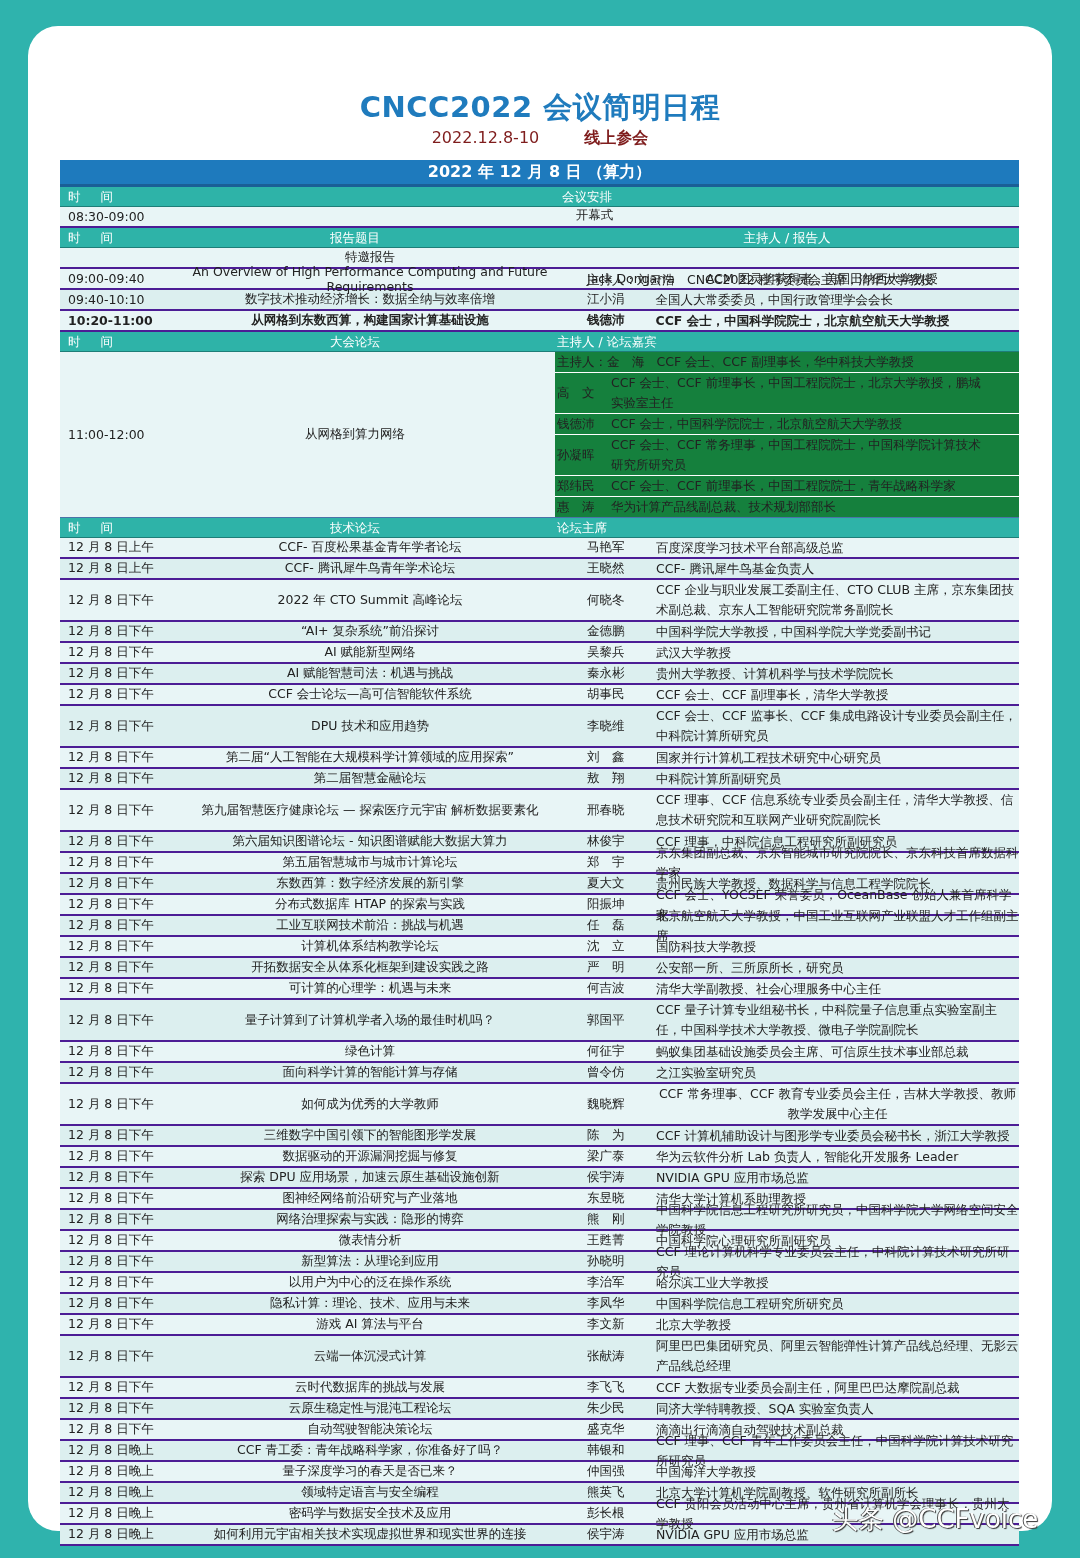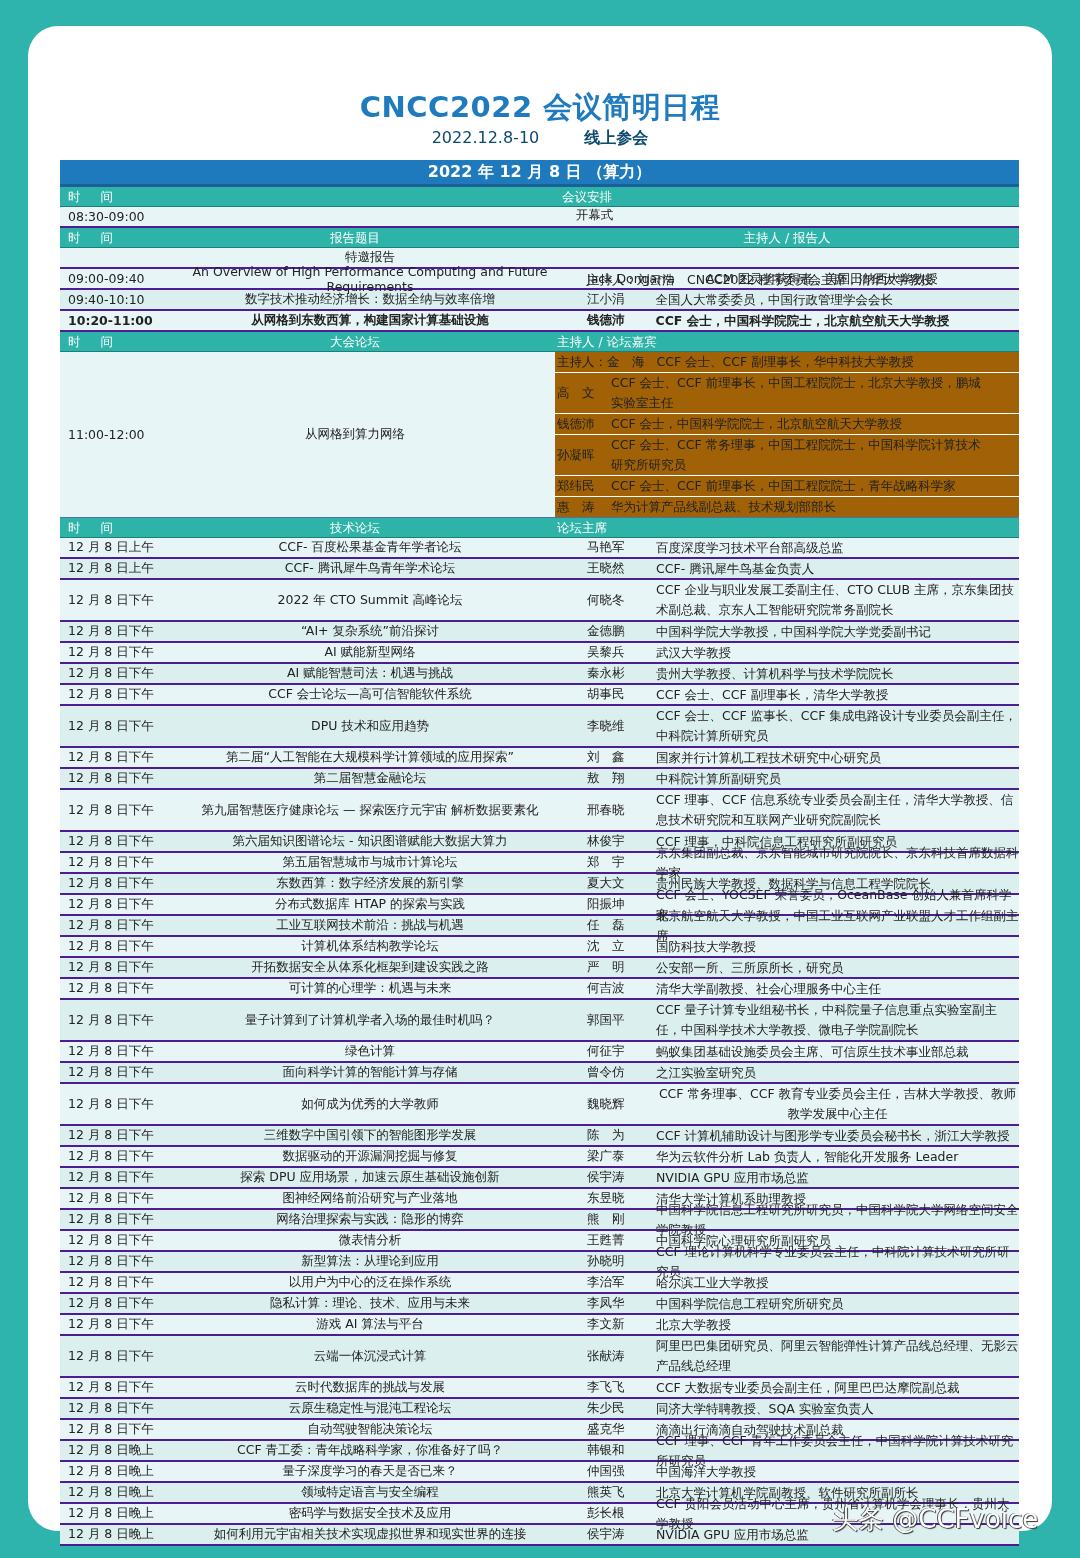--- a/index.html
+++ b/index.html
@@ -1,39 +1,39 @@
 <!DOCTYPE html>
 <html><head>
 <meta charset="utf-8">
 <style>
   html,body{margin:0;padding:0;}
   body{width:1080px;height:1558px;background:#2fb3ad;font-family:"DejaVu Sans","Liberation Sans",sans-serif;position:relative;overflow:hidden;}
   .card{position:absolute;left:28px;top:26px;width:1024px;height:1505px;background:#fff;border-radius:30px;}
   .title{position:absolute;left:0;right:0;top:88px;text-align:center;color:#1f7bbd;font-size:29px;font-weight:bold;letter-spacing:0.5px;}
-  .subtitle{position:absolute;left:0;right:0;top:128px;text-align:center;color:#0c4a6e;font-size:16px;}
+  .subtitle{position:absolute;left:0;right:0;top:128px;text-align:center;color:#7f1d1d;font-size:16px;}
   .subtitle span{margin:0 20px;}
   .subtitle .online{font-weight:bold;}
   .table{position:absolute;left:60px;top:160px;width:959px;font-size:12.5px;color:#222;}
   .dayhead{height:24px;background:#1e7abd;color:#fff;font-weight:bold;font-size:16px;text-align:center;line-height:24px;border-bottom:3px solid #1a5f96;}
   .hrow{display:flex;height:19px;background:#2eb3a8;color:#fff;font-size:12.5px;line-height:19px;border-bottom:1px solid #1e7e78;}
   .row{display:flex;background:#e8f5f6;border-bottom:2px solid #4c1d95;gap:15px;}
   .row.alt{background:#dcefef;}
   .c-time{width:95px;padding-left:8px;box-sizing:border-box;display:flex;align-items:center;}
   .c-title{width:400px;text-align:center;display:flex;align-items:center;justify-content:center;}
   .c-name{width:52px;padding-left:2px;display:flex;align-items:center;}
   .c-desc{flex:1;padding-left:2px;display:flex;align-items:center;line-height:20px;}
   .c-span{flex:1;text-align:left;padding-left:2px;display:flex;align-items:center;margin-top:32px;}
   .hrow .c-time{justify-content:flex-start;letter-spacing:8px;}
   .hrow .c-title{justify-content:center;}
   .hrow .c-right{flex:1;text-align:center;}
   .hrow .c-right.left{text-align:left;padding-left:2px;}
   .forum{display:flex;border-bottom:1px solid #4a73a8;background:#e8f5f6;}
   .forum .left{display:flex;width:495px;}
   .forum .right{flex:1;}
-  .forum .sub{display:flex;border-bottom:1px solid #ffffff;background:#a16207;}
+  .forum .sub{display:flex;border-bottom:1px solid #ffffff;background:#15803d;}
   .forum .sub:last-child{border-bottom:none;}
   .watermark{position:absolute;left:832px;top:1502px;font-size:26px;color:#fff;text-shadow:1px 1px 1px #333,-1px 0 0 #555;}
   .row.two{min-height:39px;}
 </style>
 </head>
 <body>
 
 <div class="card"></div>
 
 <div class="title">CNCC2022 会议简明日程</div>

